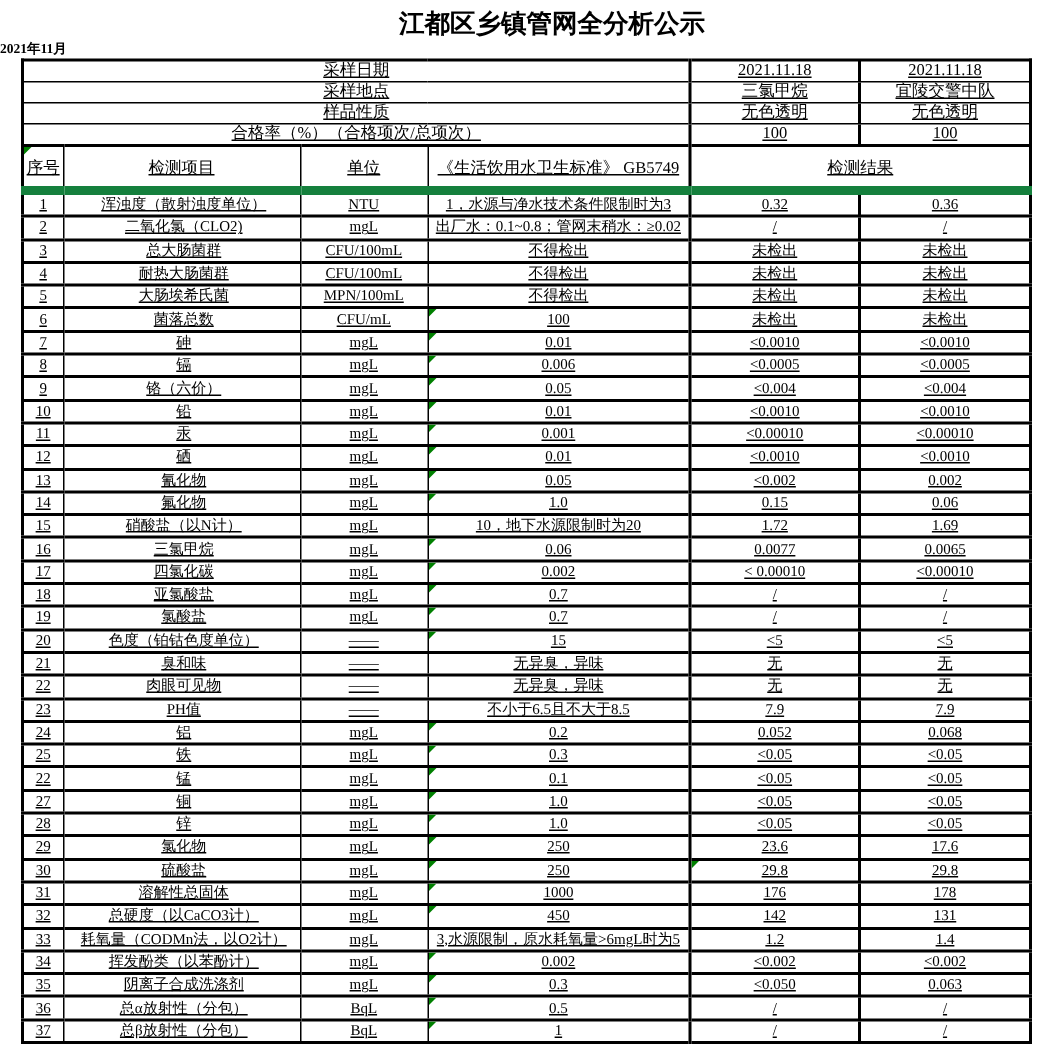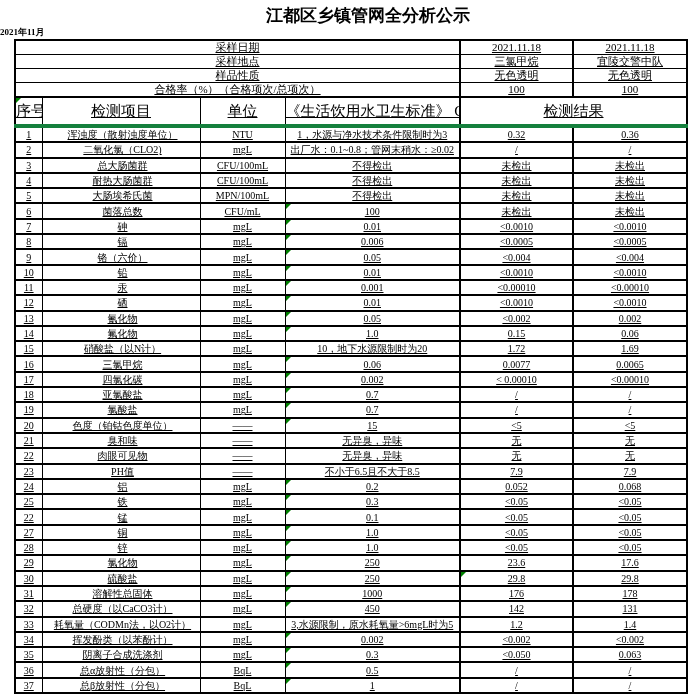--- a/index.html
+++ b/index.html
@@ -8,21 +8,21 @@
   .title{font-family:"Liberation Sans","DejaVu Sans",sans-serif;font-weight:bold;
          font-size:17px;line-height:20px;text-align:center;padding-top:6px;padding-left:36px;}
   .subtitle{font-weight:bold;font-size:9px;line-height:10px;text-align:left;margin:1px 0 2px 0;}
   table{border-collapse:collapse;table-layout:fixed;width:672px;margin-left:14px;
         border:2px solid #000;text-decoration:underline;}
   td,th{border:1px solid #000;padding:0;text-align:center;font-weight:normal;
         overflow:hidden;white-space:nowrap;position:relative;}
   
   .info-row th,.info-row td{height:13px;font-size:11px;line-height:13px;}
   
-  .head-row th{height:26px;font-size:15px;border-top:2px solid #000;border-bottom:4px solid #15803d;}
+  .head-row th{height:26px;font-size:11px;border-top:2px solid #000;border-bottom:6px solid #15803d;}
   
   .data-row td{height:13.3px;font-size:10px;line-height:13px;border-top:2px solid #000;}
   .c-item{text-align:center;padding-left:3px;}
   .c-r1,.c-r2{border-left:2px solid #000;}
   
   .flag::before{content:"";position:absolute;top:0;left:0;width:0;height:0;
                 border-top:5px solid #008000;border-right:5px solid transparent;}
 </style>
 </head>
 <body>

